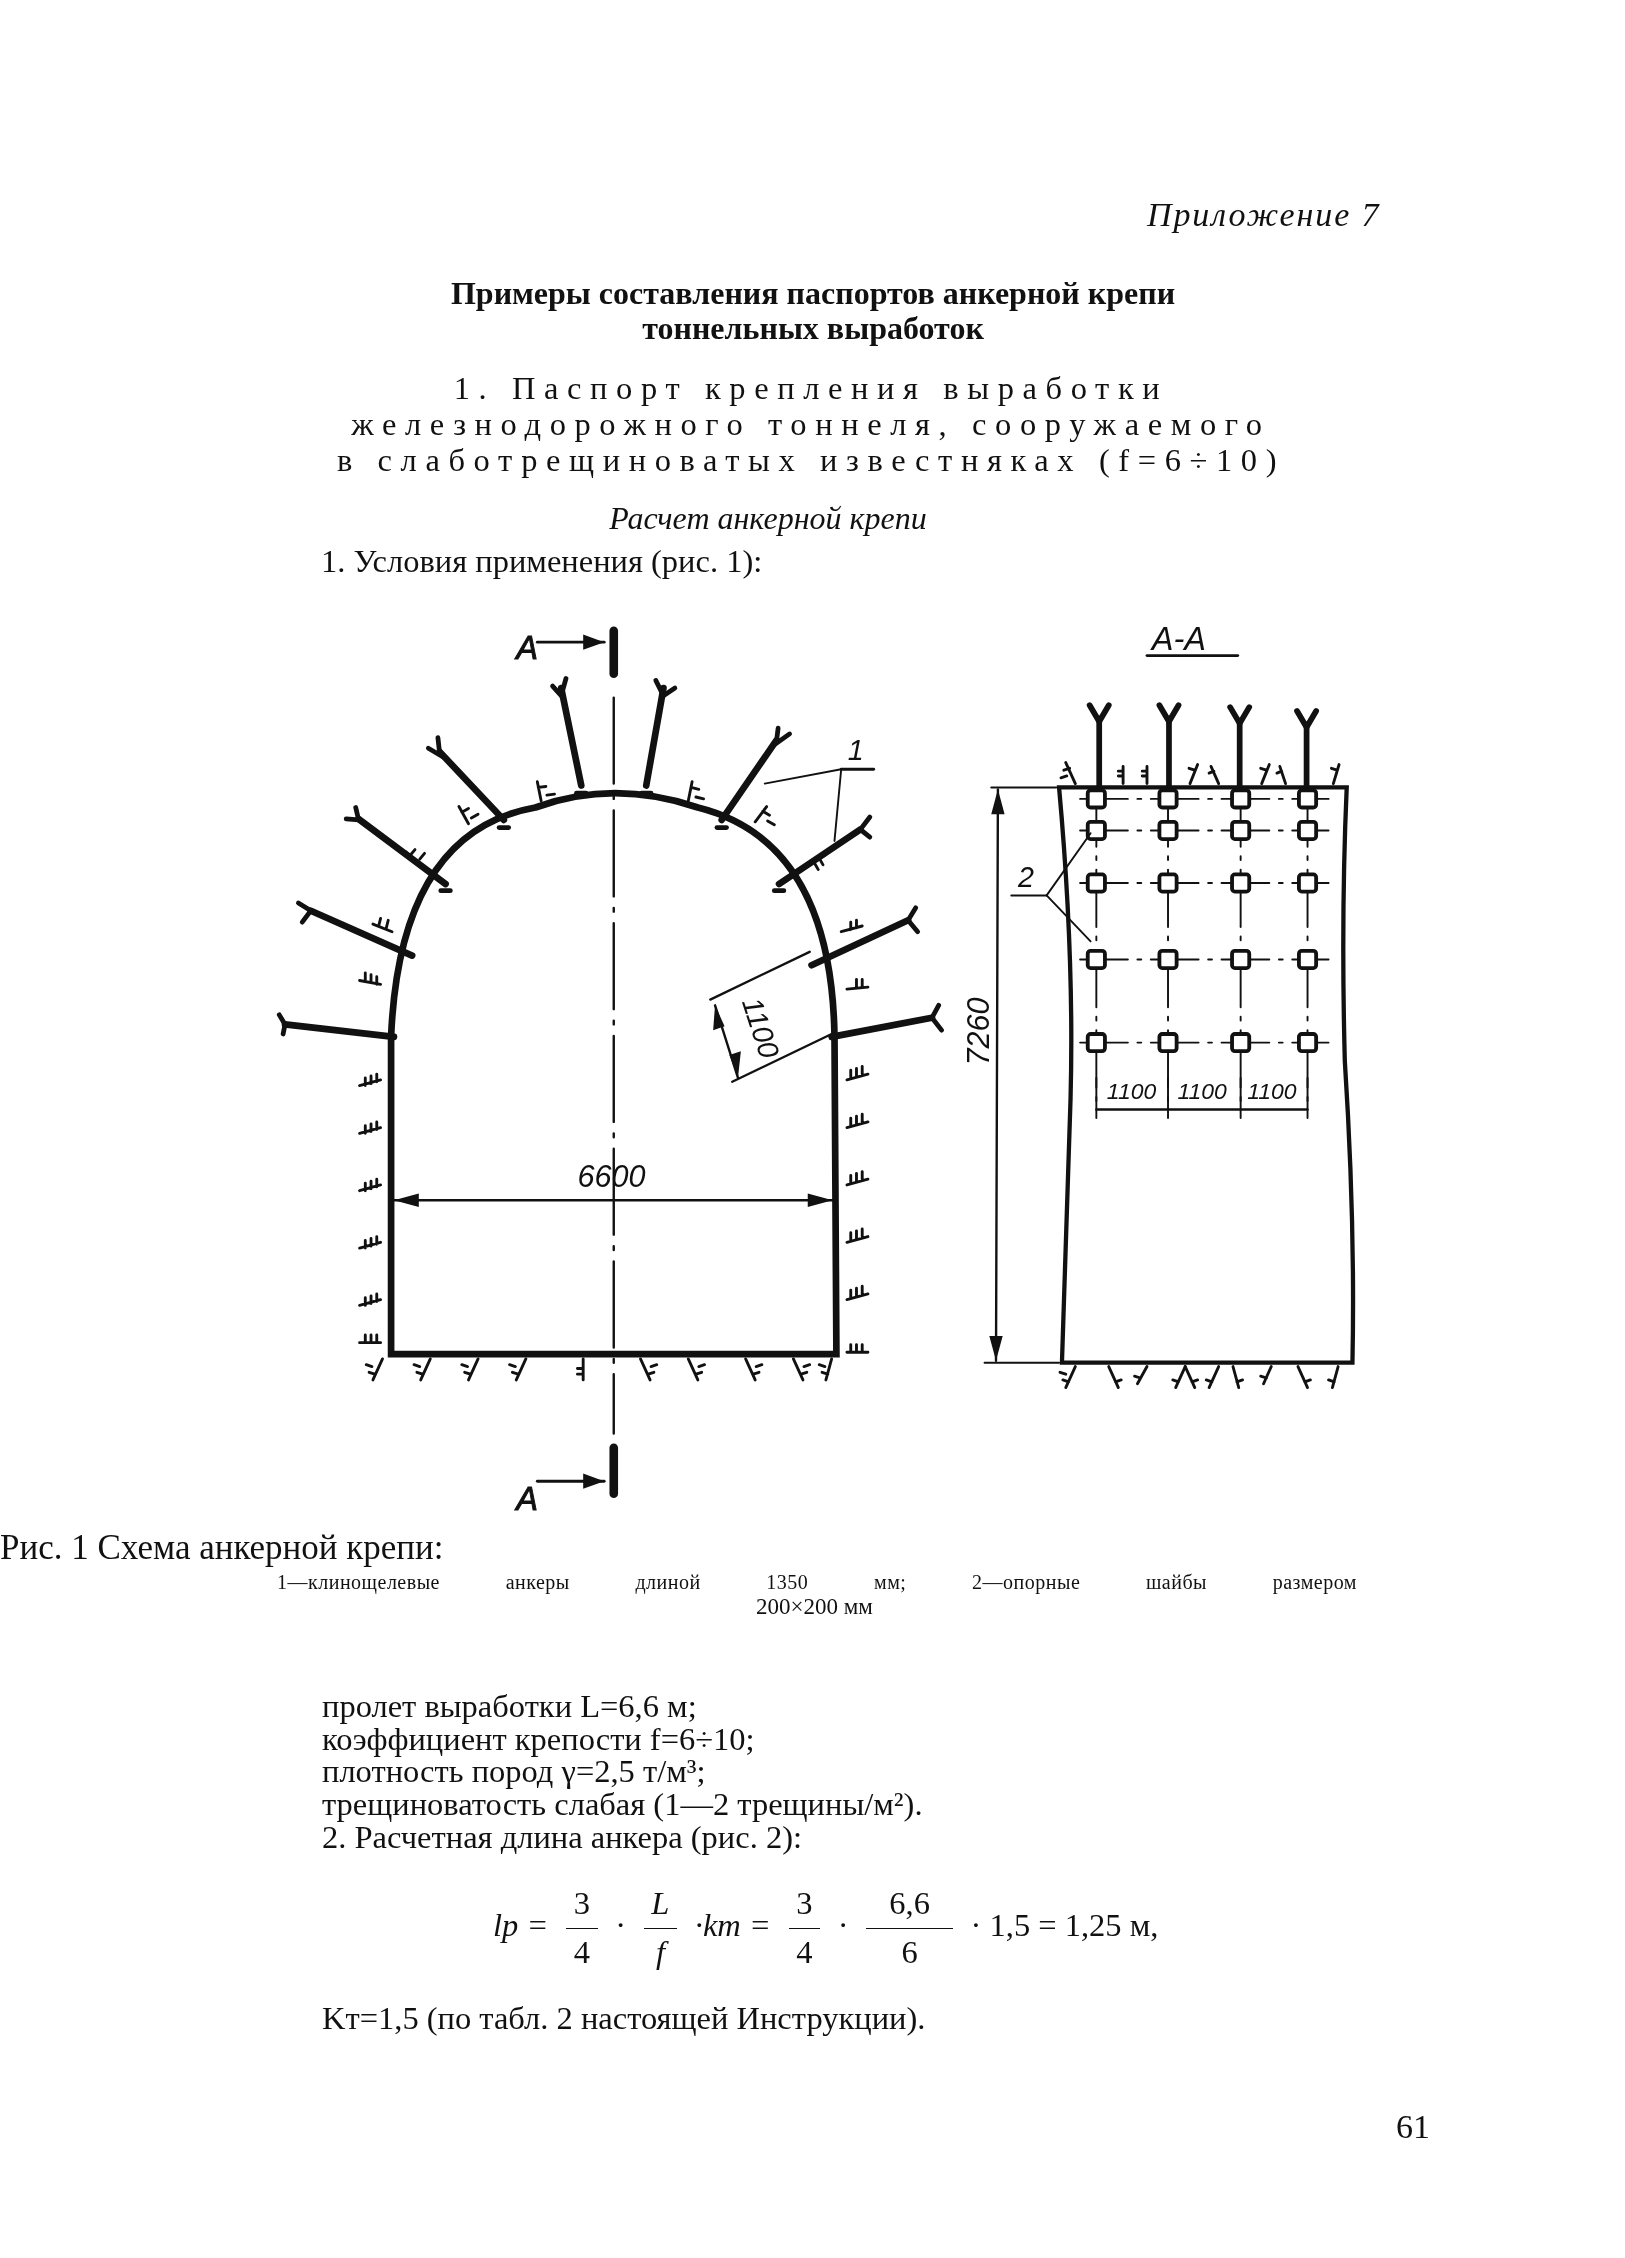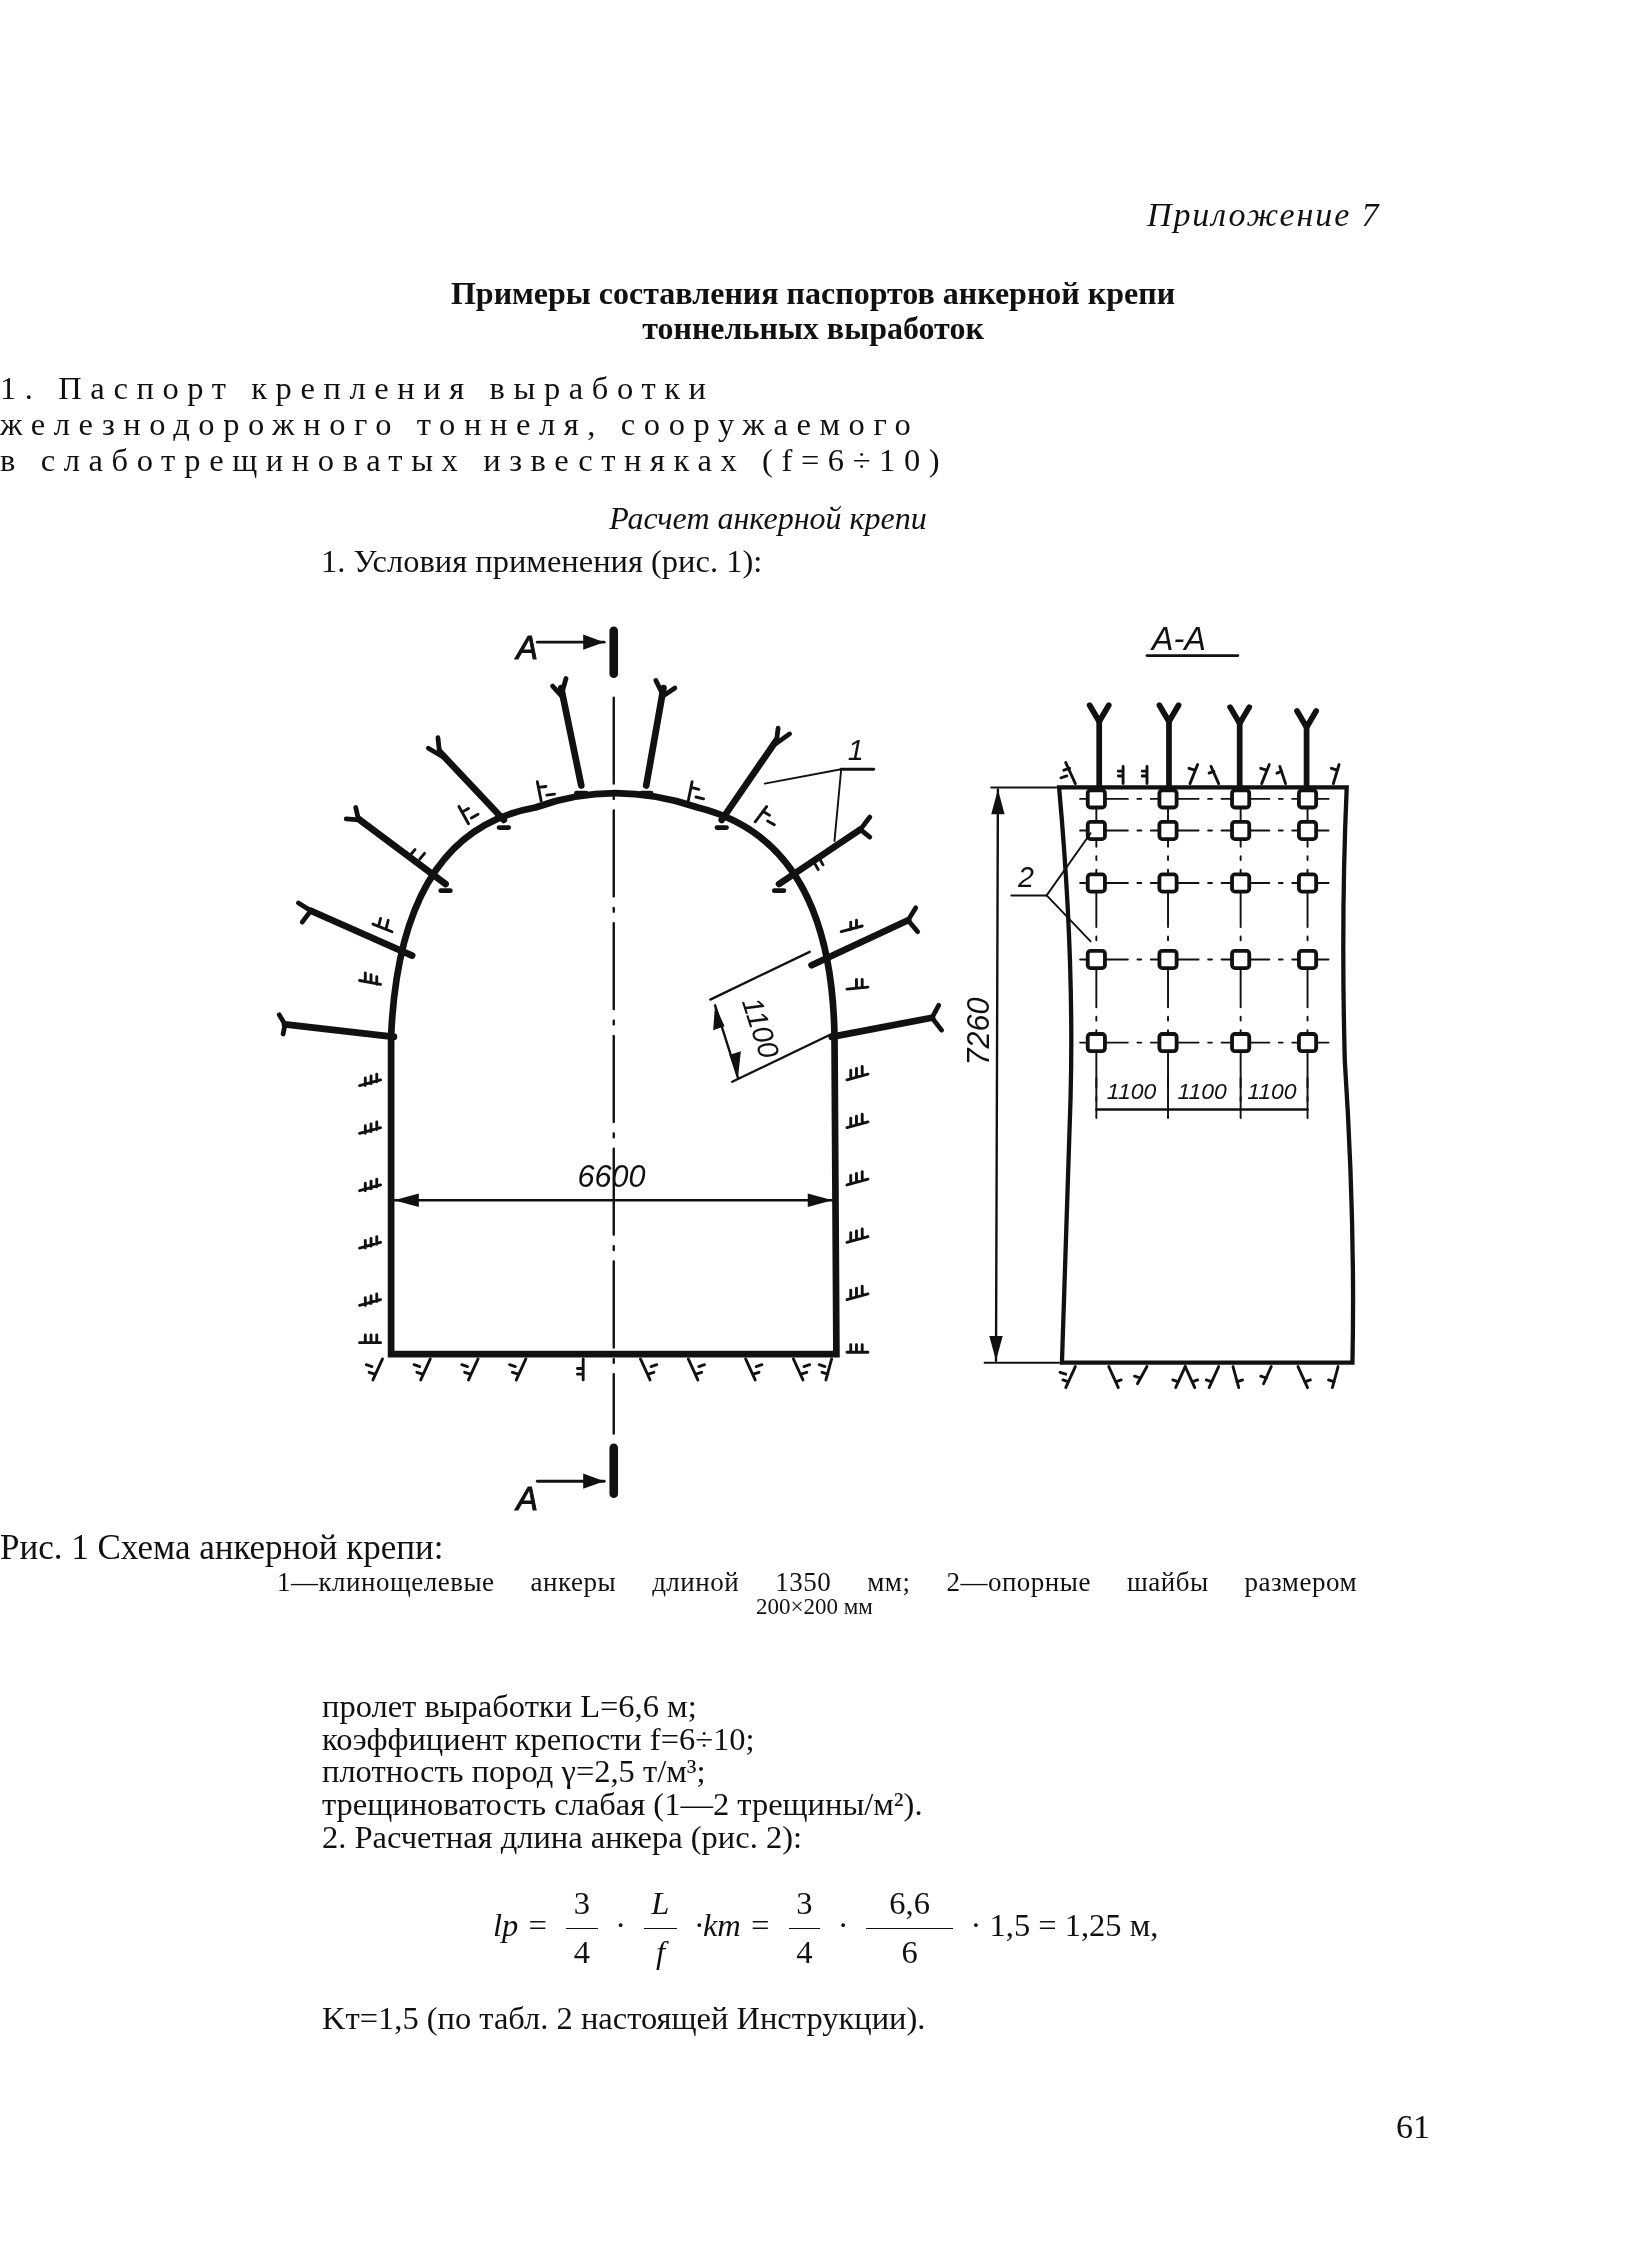--- a/index.html
+++ b/index.html
@@ -1,25 +1,25 @@
 <!DOCTYPE html>
 <html><head>
 <meta charset="utf-8">
 <style>
   html, body { margin:0; padding:0; background:#fff; }
   body { width:1626px; height:2259px; position:relative; overflow:hidden;
          font-family:"Liberation Serif","DejaVu Serif",serif; color:#111; }
   .abs { position:absolute; }
   .appendix { left:1147px; top:196px; font-size:34px; font-style:italic; letter-spacing:1.9px; }
   .title { left:0; width:1626px; text-align:center; font-weight:bold; font-size:32px; font-family:"Liberation Serif",serif; }
-  .section { left:0; width:1622px; text-align:left; font-size:32.5px; letter-spacing:8.6px; line-height:35px; }
+  .section { left:0; width:1622px; text-align:center; font-size:32.5px; letter-spacing:8.6px; line-height:35px; }
   .sub { left:0; width:1536px; text-align:center; font-size:32px; font-style:italic; }
   .para { font-size:32.5px; line-height:32.5px;margin-left:45px; }
   .caption { left:0; width:1423px; text-align:left; font-size:35px; }
-  .legend { left:277px; width:1080px; font-size:27px; line-height:25px; text-align:justify; text-align-last:justify; letter-spacing:0.5px; }
+  .legend { left:277px; width:1080px; font-size:20px; line-height:25px; text-align:justify; text-align-last:justify; letter-spacing:0.5px; }
   .legend2 { left:12px; width:1605px; text-align:center; font-size:23px; }
   .formula { font-size:32.5px;margin-left:36px; }
   .frac { display:inline-block; vertical-align:middle; text-align:center; margin:0 9.6px; }
   .frac .num { display:block; padding:0 7.6px 5.7px; border-bottom:1.9px solid #111; }
   .frac .den { display:block; padding-top:5.7px; }
   .pageno { left:1396px; top:2108px; font-size:34px; }
   svg text { font-family:"Liberation Sans","DejaVu Sans",sans-serif; font-style:italic; fill:#111; }
 </style>
 </head>
 <body>

